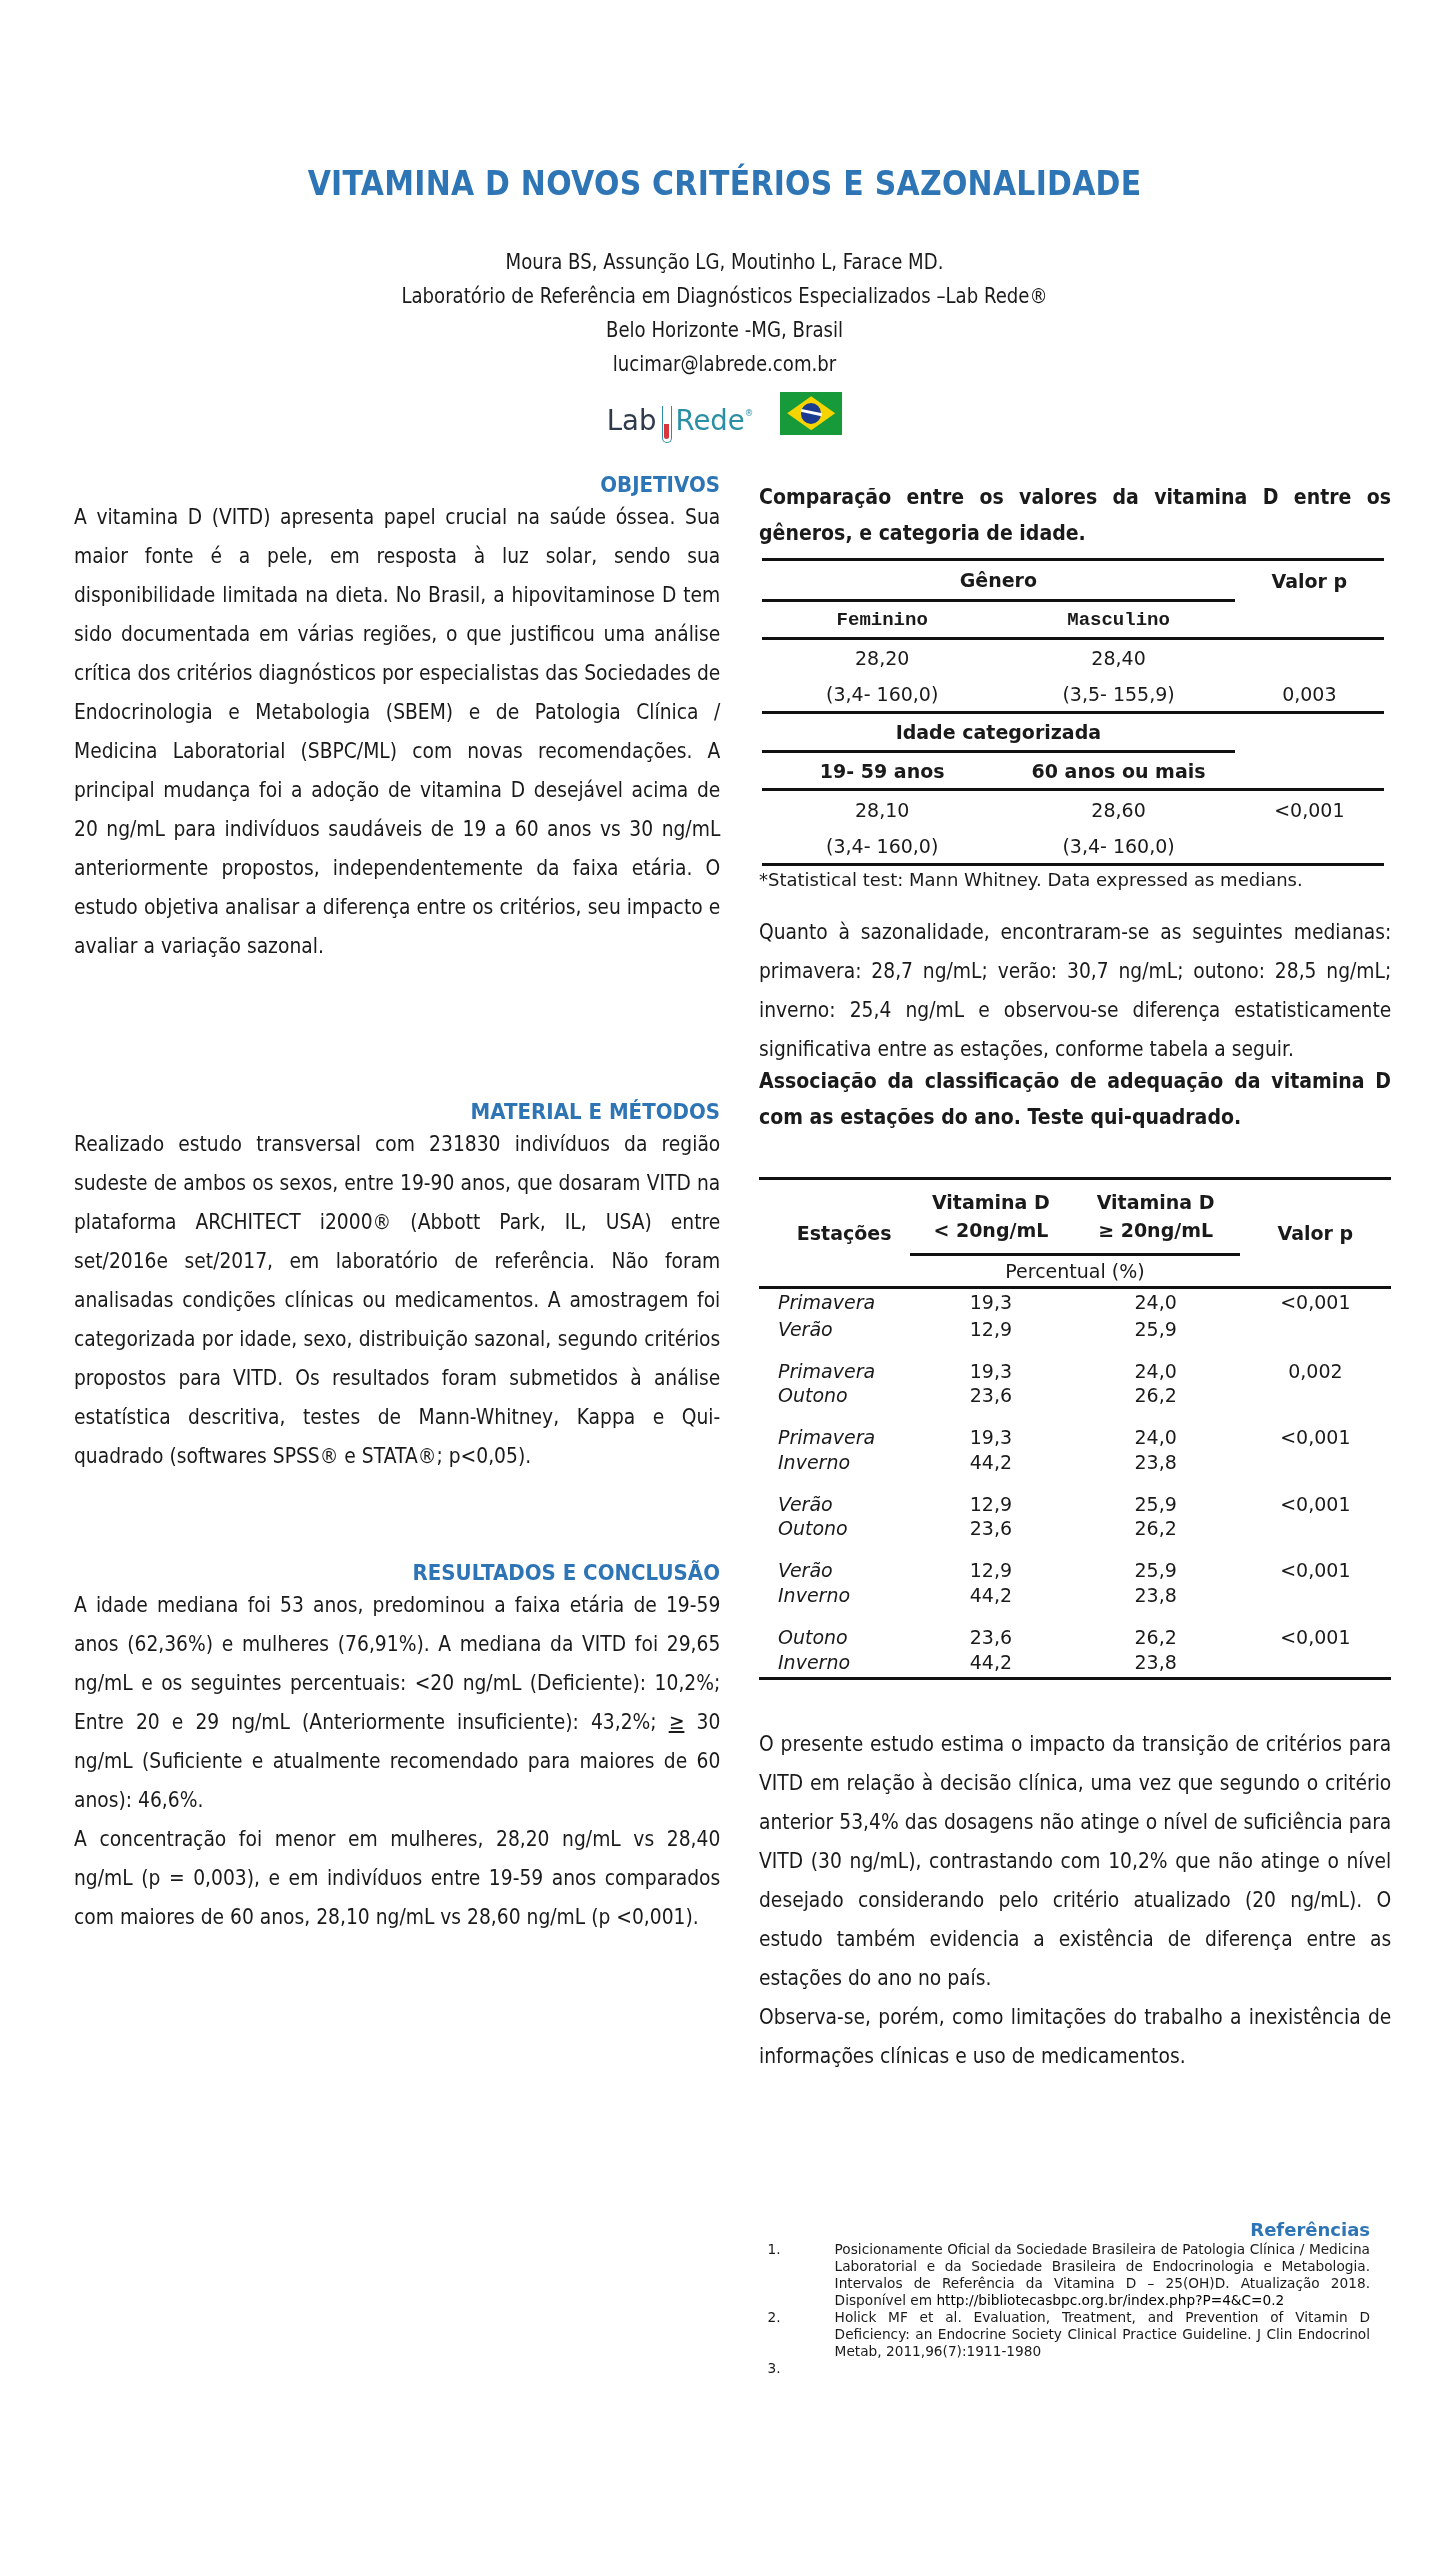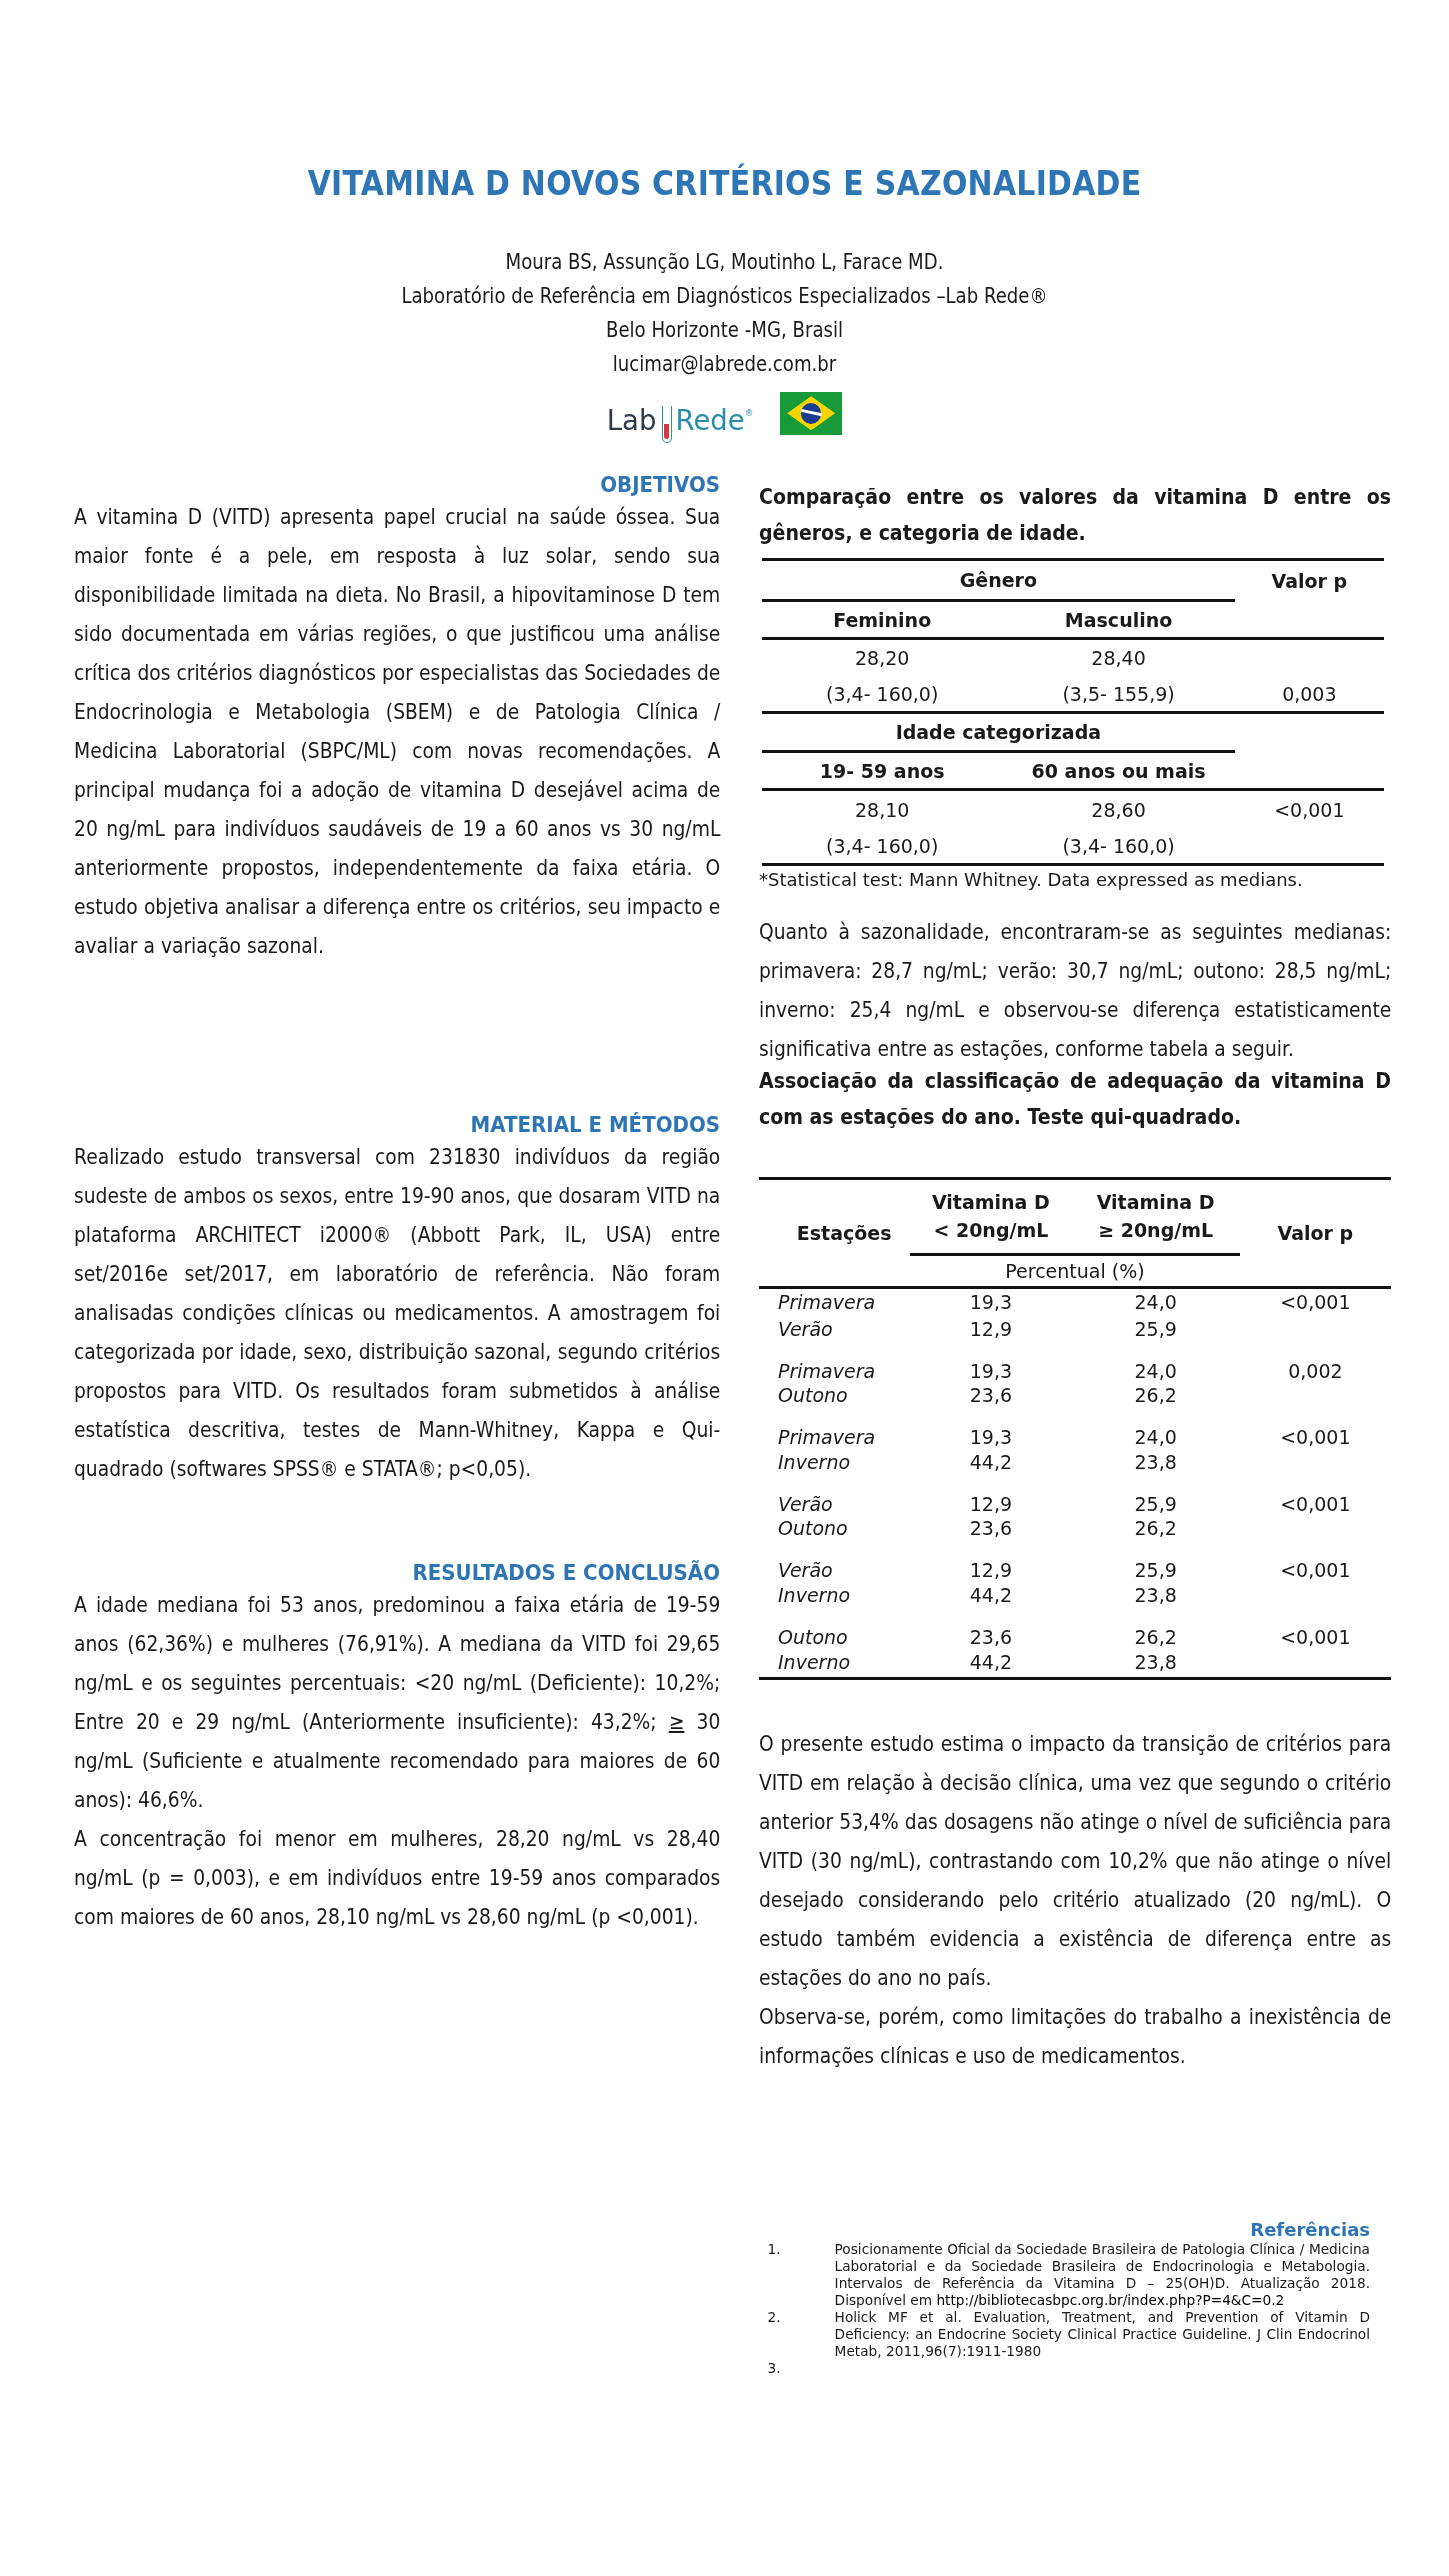--- a/index.html
+++ b/index.html
@@ -75,21 +75,21 @@
   </div>
 </div>
 
 <div class="col left-col" style="top:472px;">
   <div class="sec-head">OBJETIVOS</div>
   <div class="body-text" style="margin-top:0px;">
       <div class="p">A vitamina D (VITD) apresenta papel crucial na saúde óssea. Sua maior fonte é a pele, em resposta à luz solar, sendo sua disponibilidade limitada na dieta. No Brasil, a hipovitaminose D tem sido documentada em várias regiões, o que justificou uma análise crítica dos critérios diagnósticos por especialistas das Sociedades de Endocrinologia e Metabologia (SBEM) e de Patologia Clínica / Medicina Laboratorial (SBPC/ML) com novas recomendações. A principal mudança foi a adoção de vitamina D desejável acima de 20 ng/mL para indivíduos saudáveis de 19 a 60 anos vs 30 ng/mL anteriormente propostos, independentemente da faixa etária. O estudo objetiva analisar a diferença entre os critérios, seu impacto e avaliar a variação sazonal.</div>
     </div>
 </div>
 
-<div class="col left-col" style="top:1099px;margin-top:13px;">
+<div class="col left-col" style="top:1099px;">
   <div class="sec-head">MATERIAL E MÉTODOS</div>
   <div class="body-text">
       <div class="p">Realizado estudo transversal com 231830 indivíduos da região sudeste de ambos os sexos, entre 19-90 anos, que dosaram VITD na plataforma ARCHITECT i2000® (Abbott Park, IL, USA) entre set/2016e set/2017, em laboratório de referência. Não foram analisadas condições clínicas ou medicamentos. A amostragem foi categorizada por idade, sexo, distribuição sazonal, segundo critérios propostos para VITD. Os resultados foram submetidos à análise estatística descritiva, testes de Mann-Whitney, Kappa e Qui-quadrado (softwares SPSS® e STATA®; p&lt;0,05).</div>
     </div>
 </div>
 
 <div class="col left-col" style="top:1560px;">
   <div class="sec-head">RESULTADOS E CONCLUSÃO</div>
   <div class="body-text">
     <div class="p"><span>A idade mediana foi 53 anos, predominou a faixa etária de 19-59 anos (62,36%) e mulheres (76,91%). A mediana da VITD foi 29,65 ng/mL e os seguintes percentuais: &lt;20 ng/mL (Deficiente): 10,2%; Entre 20 e 29 ng/mL (Anteriormente insuficiente): 43,2%;</span> <span style="text-decoration:underline">≥</span><span> 30 ng/mL (Suficiente e atualmente recomendado para maiores de 60 anos): 46,6%.</span></div>
@@ -107,21 +107,21 @@
   <colgroup>
       <col style="width:240px">
       <col style="width:232px">
       <col style="width:149px">
     </colgroup>
   <tbody>
       <tr class="rule-thick" style="height:41px;">
     <th colspan="2" style="border-bottom:3.4px solid #111;">Gênero</th>
     <th rowspan="2" style="vertical-align:top;padding-top:8.6px;">Valor p</th>
   </tr>
-  <tr class="rule-bottom" style="height:38px;">
+  <tr class="rule-bottom" style="height:38px;font-family:Liberation Mono, monospace;">
     <th>Feminino</th>
     <th>Masculino</th>
   </tr>
   <tr style="height:38px; border-top:3.4px solid #111;">
     <td>28,20</td>
     <td>28,40</td>
     <td></td>
   </tr>
   <tr style="height:36px;">
     <td>(3,4- 160,0)</td>

